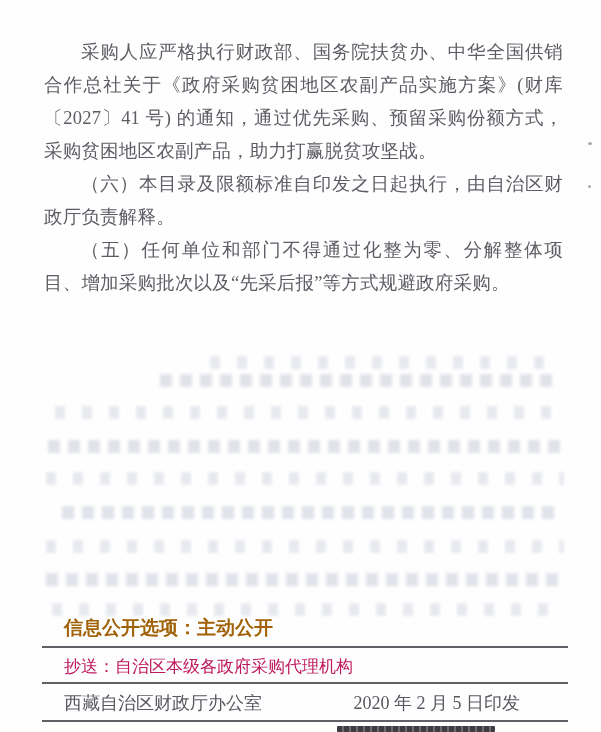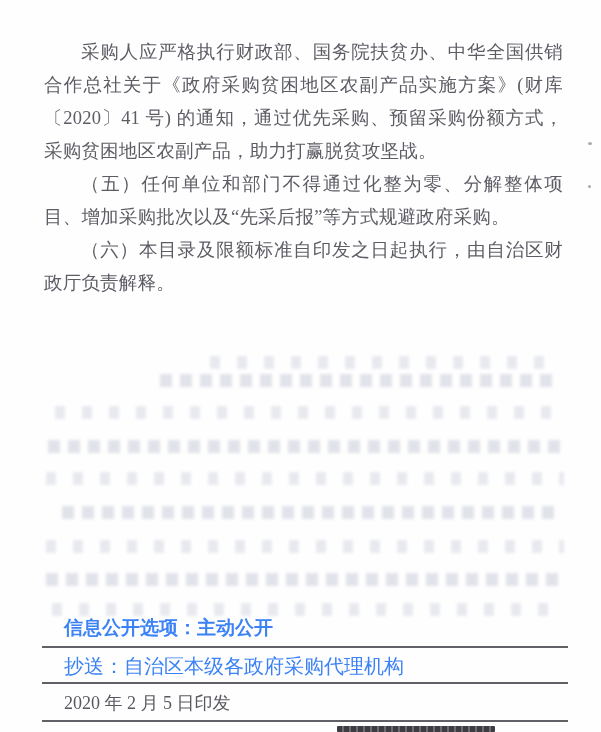--- a/index.html
+++ b/index.html
@@ -51,31 +51,31 @@
     left: 42px;
     top: 612px;
     width: 526px;
     color: #53535b;
   }
   .rule { height: 2px; background: #606066; }
   .disclosure {
     font-family: "Liberation Sans", "DejaVu Sans", sans-serif;
     font-weight: 700;
     font-size: 19px;
-    color: #3b82f6;
+    color: #a16207;
     padding-left: 22px;
     height: 34px;
     line-height: 32px;
   }
   .cc-row {
-    font-size: 20px;
+    font-size: 17px;
     padding-left: 22px;
     height: 34px;
     line-height: 37px;
-    color: #3b82f6;
+    color: #be185d;
   }
   .issuer-row {
     display: flex;
     justify-content: space-between;
     padding: 0 48px 0 22px;
     height: 36px;
     line-height: 39px;
     font-size: 18px;
     color: #585860;
   }
@@ -110,31 +110,32 @@
     <div class="ghost-line sparse" style="top:406px; left:55px;  width:505px;"></div>
     <div class="ghost-line" style="top:440px; left:48px;  width:515px;"></div>
     <div class="ghost-line sparse" style="top:472px; left:46px;  width:518px;"></div>
     <div class="ghost-line" style="top:506px; left:62px;  width:500px;"></div>
     <div class="ghost-line sparse" style="top:540px; left:46px;  width:518px;"></div>
     <div class="ghost-line" style="top:573px; left:46px;  width:518px;"></div>
     <div class="ghost-line sparse" style="top:603px; left:52px;  width:505px;"></div>
   </div>
 
   <div class="body-text">
-    <p>采购人应严格执行财政部、国务院扶贫办、中华全国供销合作总社关于《政府采购贫困地区农副产品实施方案》(财库〔2020〕41 号) 的通知，通过优先采购、预留采购份额方式，采购贫困地区农副产品，助力打赢脱贫攻坚战。</p>
+    <p>采购人应严格执行财政部、国务院扶贫办、中华全国供销合作总社关于《政府采购贫困地区农副产品实施方案》(财库〔2027〕41 号) 的通知，通过优先采购、预留采购份额方式，采购贫困地区农副产品，助力打赢脱贫攻坚战。</p>
+    <p>（六）本目录及限额标准自印发之日起执行，由自治区财政厅负责解释。</p>
     <p>（五）任何单位和部门不得通过化整为零、分解整体项目、增加采购批次以及“先采后报”等方式规避政府采购。</p>
-    <p>（六）本目录及限额标准自印发之日起执行，由自治区财政厅负责解释。</p>
   </div>
 
   <div class="footer">
     <div class="disclosure">信息公开选项：主动公开</div>
     <div class="rule"></div>
     <div class="cc-row">抄送：自治区本级各政府采购代理机构</div>
     <div class="rule"></div>
     <div class="issuer-row">
+      <span>西藏自治区财政厅办公室</span>
       <span>2020 年 2 月 5 日印发</span>
     </div>
     <div class="rule"></div>
   </div>
 
   <div class="smudge"></div>
 
   <div class="speck" style="left:588px; top:142px; width:4px; height:3px;"></div>
   <div class="speck" style="left:588px; top:185px; width:3px; height:3px;"></div>
 

